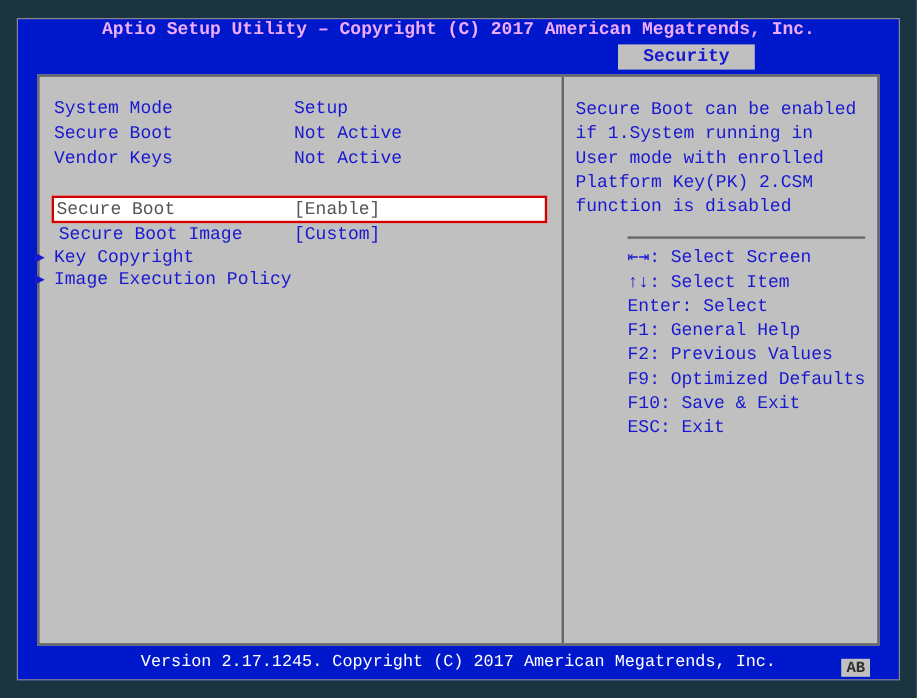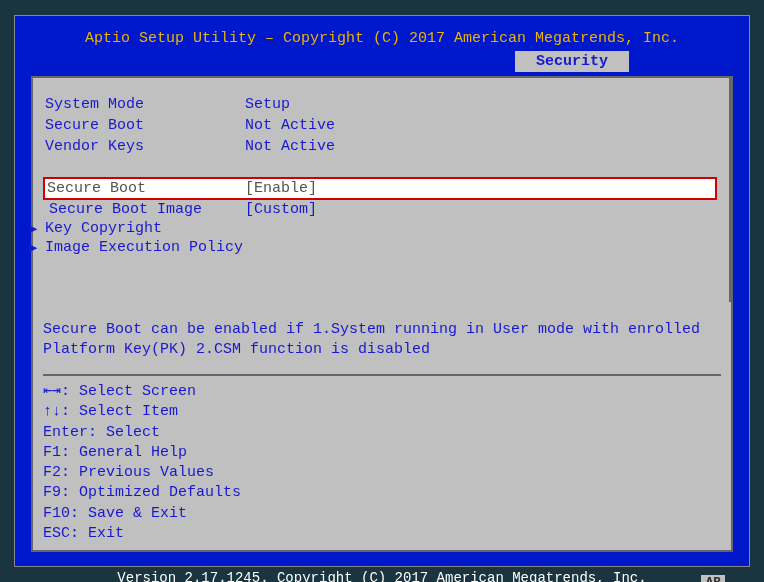--- a/index.html
+++ b/index.html
@@ -15,57 +15,57 @@
       overflow: hidden;
     }
     .bios-window {
       width: 736px;
       height: 552px;
       background: #0018cc;
       border: 1px solid #888;
       position: relative;
     }
     .header {
-      color: #eab308;
+      color: #f0abfc;
       text-align: center;
-      padding: 14px 0 2px 0;
-      font-weight: normal;
+      padding: 0 0 2px 0;
+      font-weight: bold;
     }
     .tab-row {
       display: flex;
       justify-content: center;
       padding-left: 380px;
       margin-top: 2px;
     }
     .tab {
       background: #c0c0c0;
       color: #1818d0;
       padding: 2px 21px;
       font-weight: bold;
     }
     .main-area {
       display: flex;
-      margin: 4px 16px 12px 16px;
+      margin: 4px 16px 0 16px;
       background: #c0c0c0;
       border: 2px solid #666;
       height: 476px;
-      flex-direction: column;
     }
     .left-panel {
       flex: 1.7;
       padding: 18px 12px;
       border-right: 2px solid #666;
       color: #1818d0;
     }
     .right-panel {
       flex: 1;
       padding: 18px 10px 6px 10px;
       color: #1818d0;
       display: flex;
       flex-direction: column;
+      align-items: flex-end;
     }
     .info-row {
       display: flex;
       margin-bottom: 4px;
     }
     .info-label { width: 200px; }
     .info-value { }
     .spacer { height: 18px; }
     .menu-row {
       display: flex;

